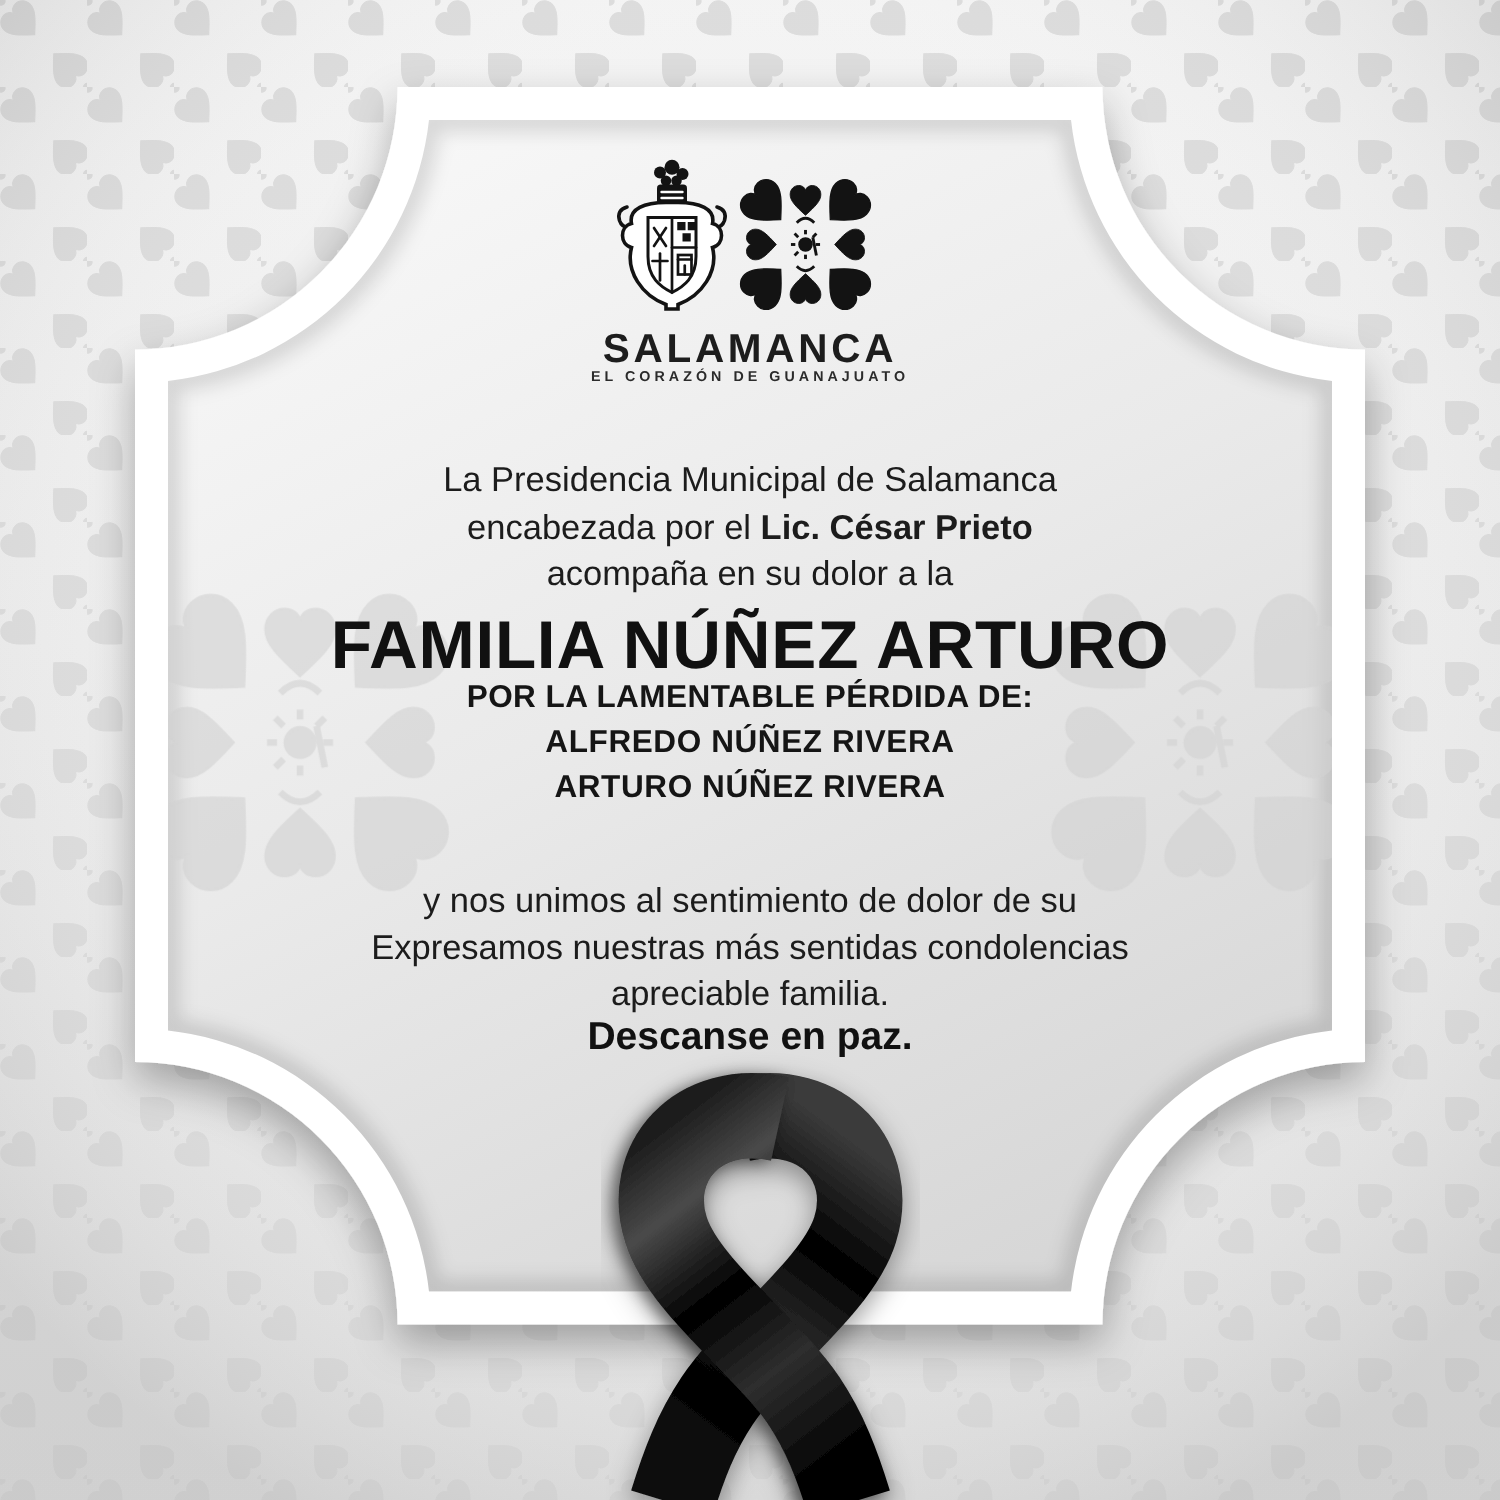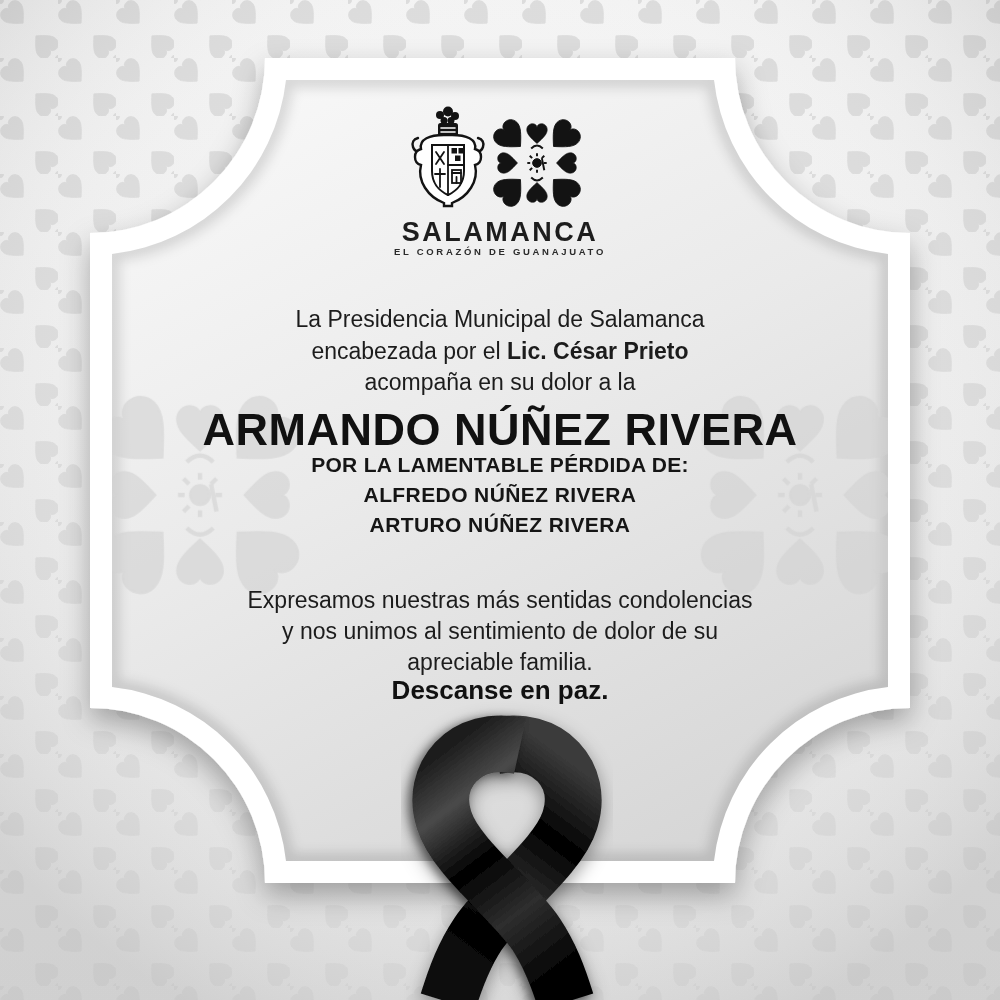--- a/index.html
+++ b/index.html
@@ -181,30 +181,30 @@
 
   <div class="txt wordmark">SALAMANCA</div>
   <div class="txt tagline">EL CORAZÓN DE GUANAJUATO</div>
 
   <div class="txt intro">
     <div>La Presidencia Municipal de Salamanca</div>
     <div><span>encabezada por el </span><b>Lic. César Prieto</b></div>
     <div>acompaña en su dolor a la</div>
   </div>
 
-  <div class="txt family-title">ARMANDO NÚÑEZ RIVERA</div>
+  <div class="txt family-title">FAMILIA NÚÑEZ ARTURO</div>
 
   <div class="txt loss-heading">POR LA LAMENTABLE PÉRDIDA DE:</div>
 
   <div class="txt names">
     <div>ALFREDO NÚÑEZ RIVERA</div>
     <div>ARTURO NÚÑEZ RIVERA</div>
   </div>
 
   <div class="txt condolences">
+    <div>y nos unimos al sentimiento de dolor de su</div>
     <div>Expresamos nuestras más sentidas condolencias</div>
-    <div>y nos unimos al sentimiento de dolor de su</div>
     <div>apreciable familia.</div>
   </div>
 
   <div class="txt closing">Descanse en paz.</div>
 
 </div>
 
 </body></html>

